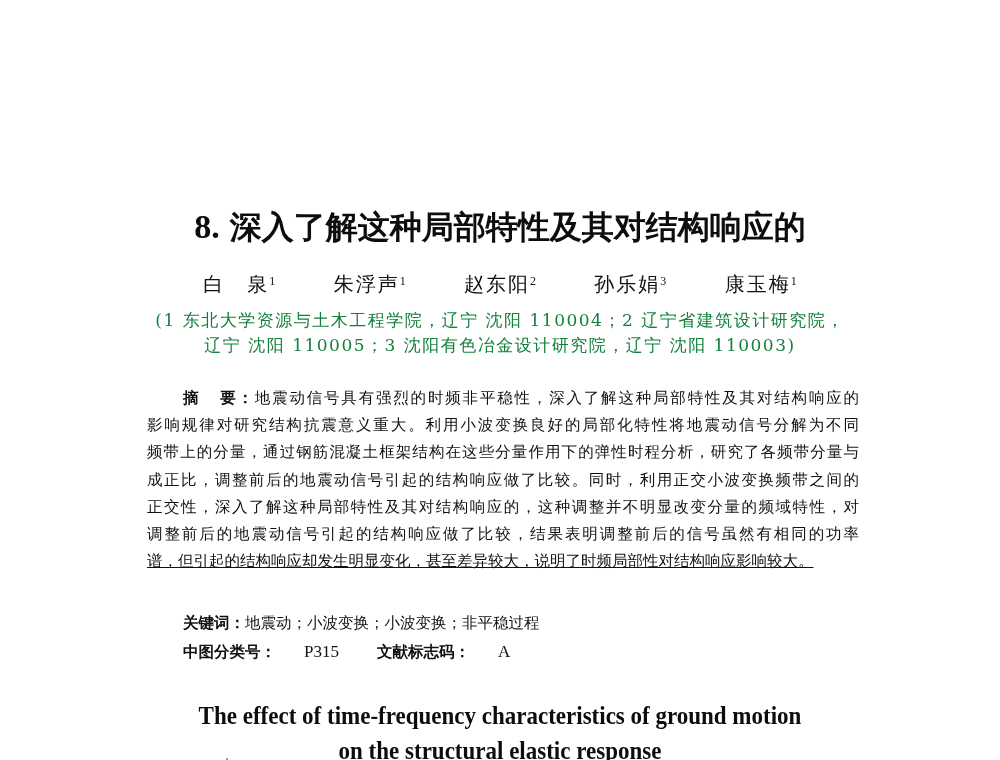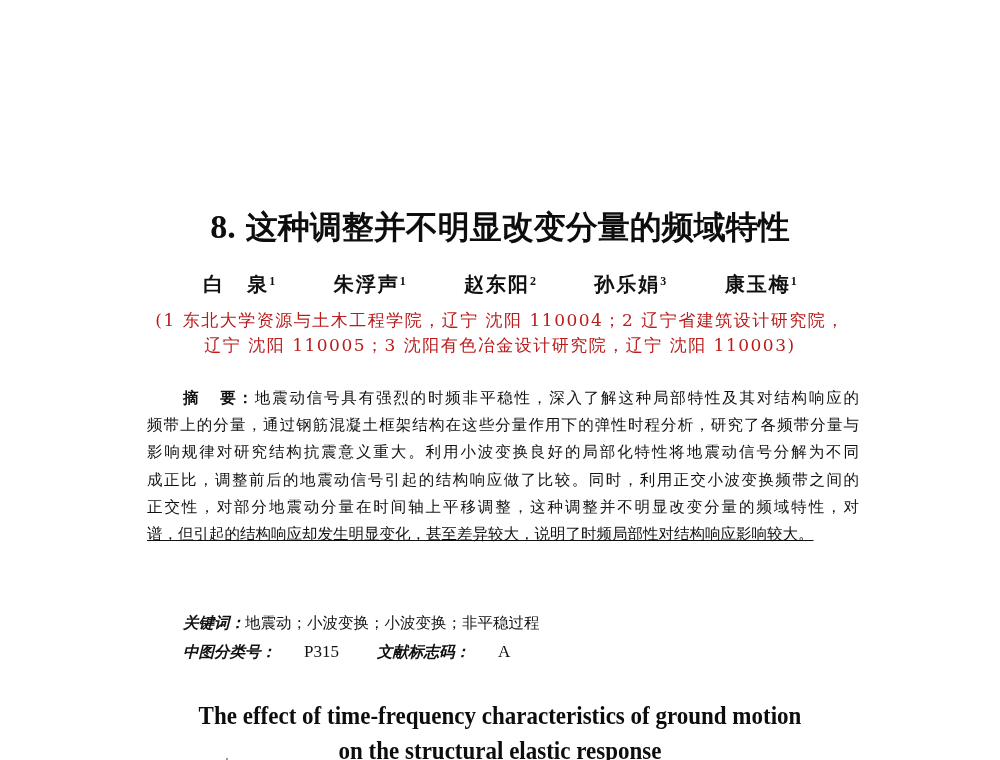--- a/index.html
+++ b/index.html
@@ -45,39 +45,38 @@
       text-align: center;
       font-family: "DejaVu Serif", serif;
       font-size: 20px;
       line-height: 28px;
       color: #111;
     }
     .author {
       display: inline-block;
       margin: 0 26px;
       letter-spacing: 2px;
-      font-weight: bold;
     }
     .author sup {
       font-family: "Liberation Serif", serif;
       font-size: 12px;
       vertical-align: top;
       position: relative;
       top: -3px;
       letter-spacing: 0;
     }
     .author.first .given { margin-left: 22px; }
     .affil {
       position: absolute;
       left: 0; right: 0;
       text-align: center;
       font-family: "DejaVu Serif", serif;
       font-size: 17px;
       line-height: 26px;
-      color: #b91c1c;
+      color: #15803d;
       letter-spacing: 1.5px;
     }
     .affil.l1 { top: 307px; }
     .affil.l2 { top: 332px; }
     .abstract {
       position: absolute;
       left: 147px;
       width: 712px;
       top: 385px;
       font-family: "DejaVu Sans", sans-serif;
@@ -108,21 +107,21 @@
       position: absolute;
       left: 183px;
       font-family: "DejaVu Sans", sans-serif;
       font-size: 15.5px;
       line-height: 27px;
       color: #111;
       white-space: nowrap;
     }
     .meta.kw { top: 610px; }
     .meta.cls { top: 638px; }
-    .meta .mlabel { font-weight: bold; font-style: italic; }
+    .meta .mlabel { font-weight: bold; }
     .meta .latin { font-family: "Liberation Serif", serif; font-size: 17px; margin-left: 28px; }
     .meta .spacer { display: inline-block; width: 38px; }
     .en-title {
       position: absolute;
       left: 0; right: 0;
       text-align: center;
       font-family: "Liberation Serif", serif;
       font-weight: bold;
       font-size: 25px;
       line-height: 34px;
@@ -138,40 +137,41 @@
       width: 2px; height: 2px;
       background: #999;
     }
   </style>
 </head>
 <body>
 
 <div class="page">
 
   <div class="zh-title">
-    <span class="num">8.</span><span>这种调整并不明显改变分量的频域特性</span>
+    <span class="num">8.</span><span>深入了解这种局部特性及其对结构响应的</span>
   </div>
 
   <div class="authors">
     <span class="author first"><span>白</span><span class="given">泉</span><sup>1</sup></span>
     <span class="author"><span>朱浮声</span><sup>1</sup></span>
     <span class="author"><span>赵东阳</span><sup>2</sup></span>
     <span class="author"><span>孙乐娟</span><sup>3</sup></span>
     <span class="author"><span>康玉梅</span><sup>1</sup></span>
   </div>
 
   <div class="affil l1">(1 东北大学资源与土木工程学院，辽宁 沈阳 110004；2 辽宁省建筑设计研究院，</div>
   <div class="affil l2">辽宁 沈阳 110005；3 沈阳有色冶金设计研究院，辽宁 沈阳 110003)</div>
 
   <div class="abstract">
     <span class="line"><span class="label"><span>摘</span><span class="gap"></span><span>要：</span></span><span>地震动信号具有强烈的时频非平稳性，深入了解这种局部特性及其对结构响应的</span></span>
+    <span class="line">影响规律对研究结构抗震意义重大。利用小波变换良好的局部化特性将地震动信号分解为不同</span>
     <span class="line">频带上的分量，通过钢筋混凝土框架结构在这些分量作用下的弹性时程分析，研究了各频带分量与</span>
-    <span class="line">影响规律对研究结构抗震意义重大。利用小波变换良好的局部化特性将地震动信号分解为不同</span>
     <span class="line">成正比，调整前后的地震动信号引起的结构响应做了比较。同时，利用正交小波变换频带之间的</span>
-    <span class="line">正交性，对部分地震动分量在时间轴上平移调整，这种调整并不明显改变分量的频域特性，对</span>
+    <span class="line">正交性，深入了解这种局部特性及其对结构响应的，这种调整并不明显改变分量的频域特性，对</span>
+    <span class="line">调整前后的地震动信号引起的结构响应做了比较，结果表明调整前后的信号虽然有相同的功率</span>
     <span class="line last">谱，但引起的结构响应却发生明显变化，甚至差异较大，说明了时频局部性对结构响应影响较大。</span>
   </div>
 
   <div class="meta kw">
     <span class="mlabel">关键词：</span><span>地震动；小波变换；小波变换；非平稳过程</span>
   </div>
 
   <div class="meta cls">
     <span class="mlabel">中图分类号：</span><span class="latin">P315</span><span class="spacer"></span><span class="mlabel">文献标志码：</span><span class="latin">A</span>
   </div>

